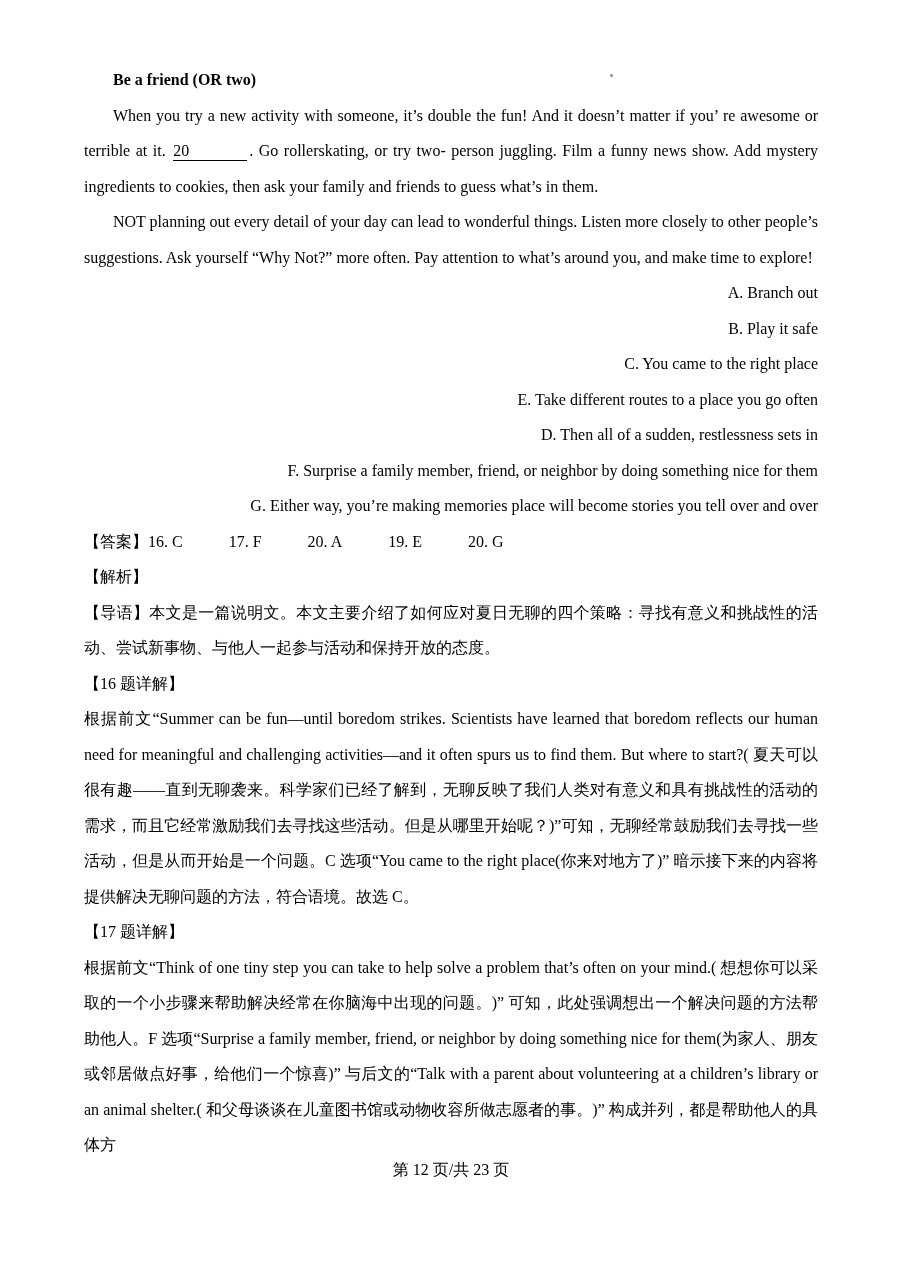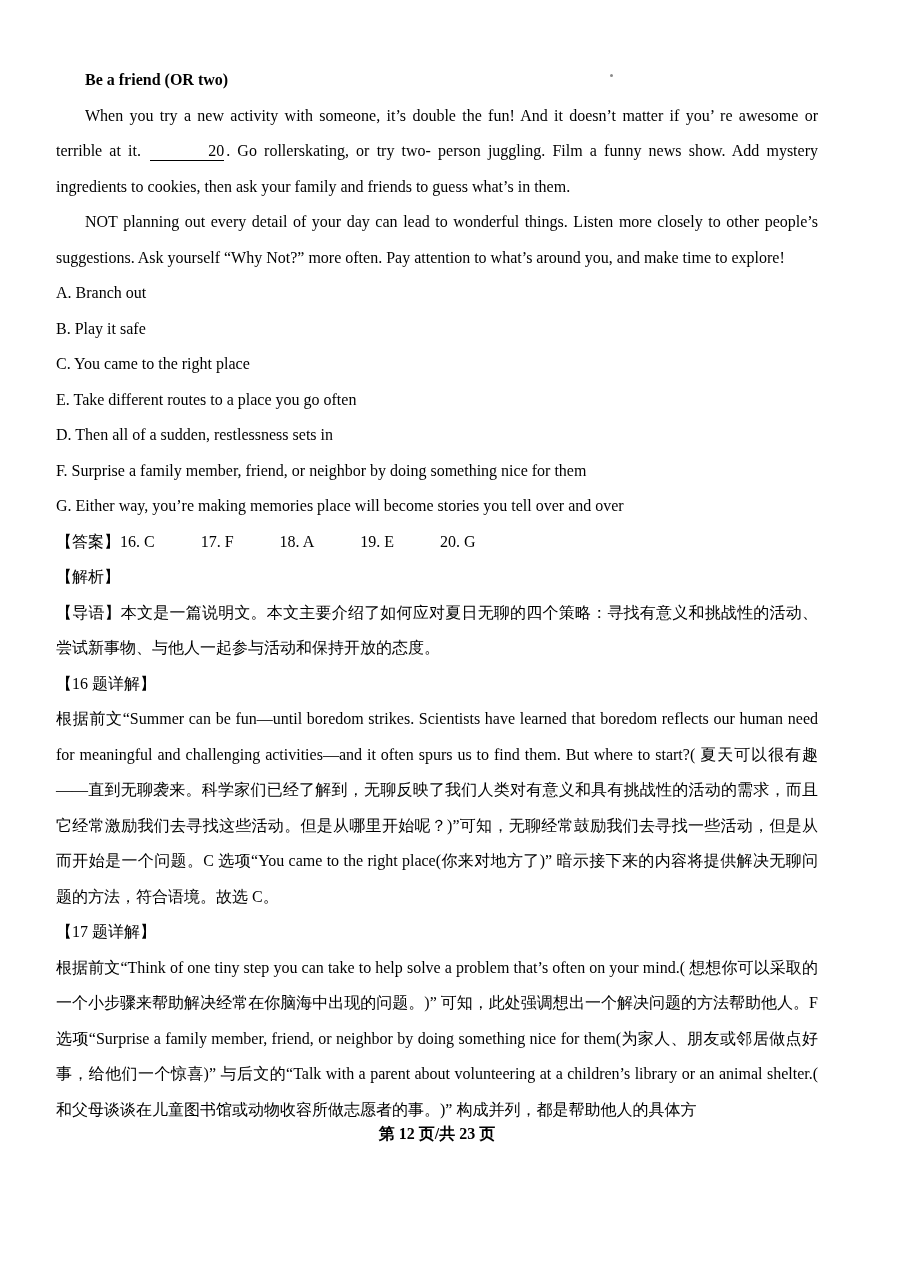--- a/index.html
+++ b/index.html
@@ -10,44 +10,43 @@
     position: relative;
     overflow: hidden;
     color: #000;
     font-family: "Liberation Serif", "DejaVu Serif", serif;
   }
   .page {
     position: absolute;
     top: 0; left: 0;
     width: 900px;
     height: 1273px;
-    padding: 62px 82px 0 56px;
+    padding: 62px 82px 0 84px;
     font-size: 16px;
     line-height: 35.5px;
     border-radius: 22px;
   }
   .para { text-align: justify; }
   .heading { font-weight: 700; }
   .indent { text-indent: 29px; }
   .blank {
     display: inline-block;
     width: 74px;
-    text-align: right;
+    text-align: left;
     text-indent: 0;
     line-height: 18px;
     border-bottom: 1.5px solid #000;
     margin: 0 2px;
   }
-  .options p { text-align: left; }
+  .options p { text-align: right; }
   .answer-line .ans { display: inline-block; margin-right: 46px; text-align: right; }
   .footer {
     text-align: center;
     line-height: 22px;
     margin-top: -4px;
-    font-weight: bold;
   }
   .stray-dot {
     position: absolute;
     left: 610px; top: 74px;
     width: 3px; height: 3px;
     background: #8a8a8a;
     border-radius: 50%;
   }
 </style>
 </head>
@@ -67,21 +66,21 @@
   <div class="options">
     <p>A. Branch out</p>
     <p>B. Play it safe</p>
     <p>C. You came to the right place</p>
     <p>E. Take different routes to a place you go often</p>
     <p>D. Then all of a sudden, restlessness sets in</p>
     <p>F. Surprise a family member, friend, or neighbor by doing something nice for them</p>
     <p>G. Either way, you’re making memories place will become stories you tell over and over</p>
   </div>
 
-  <p class="answer-line"><span>【答案】</span><span class="ans">16. C</span><span class="ans">17. F</span><span class="ans">18. A</span><span class="ans">19. E</span><span class="ans">20. G</span></p>
+  <p class="answer-line"><span>【答案】</span><span class="ans">16. C</span><span class="ans">17. F</span><span class="ans">20. A</span><span class="ans">19. E</span><span class="ans">20. G</span></p>
 
   <p>【解析】</p>
 
   <p class="para">【导语】本文是一篇说明文。本文主要介绍了如何应对夏日无聊的四个策略：寻找有意义和挑战性的活动、尝试新事物、与他人一起参与活动和保持开放的态度。</p>
 
   <p>【16 题详解】</p>
 
   <p class="para">根据前文“Summer can be fun—until boredom strikes. Scientists have learned that boredom reflects our human need for meaningful and challenging activities—and it often spurs us to find them. But where to start?( 夏天可以很有趣——直到无聊袭来。科学家们已经了解到，无聊反映了我们人类对有意义和具有挑战性的活动的需求，而且它经常激励我们去寻找这些活动。但是从哪里开始呢？)”可知，无聊经常鼓励我们去寻找一些活动，但是从而开始是一个问题。C 选项“You came to the right place(你来对地方了)” 暗示接下来的内容将提供解决无聊问题的方法，符合语境。故选 C。</p>
 
   <p>【17 题详解】</p>

